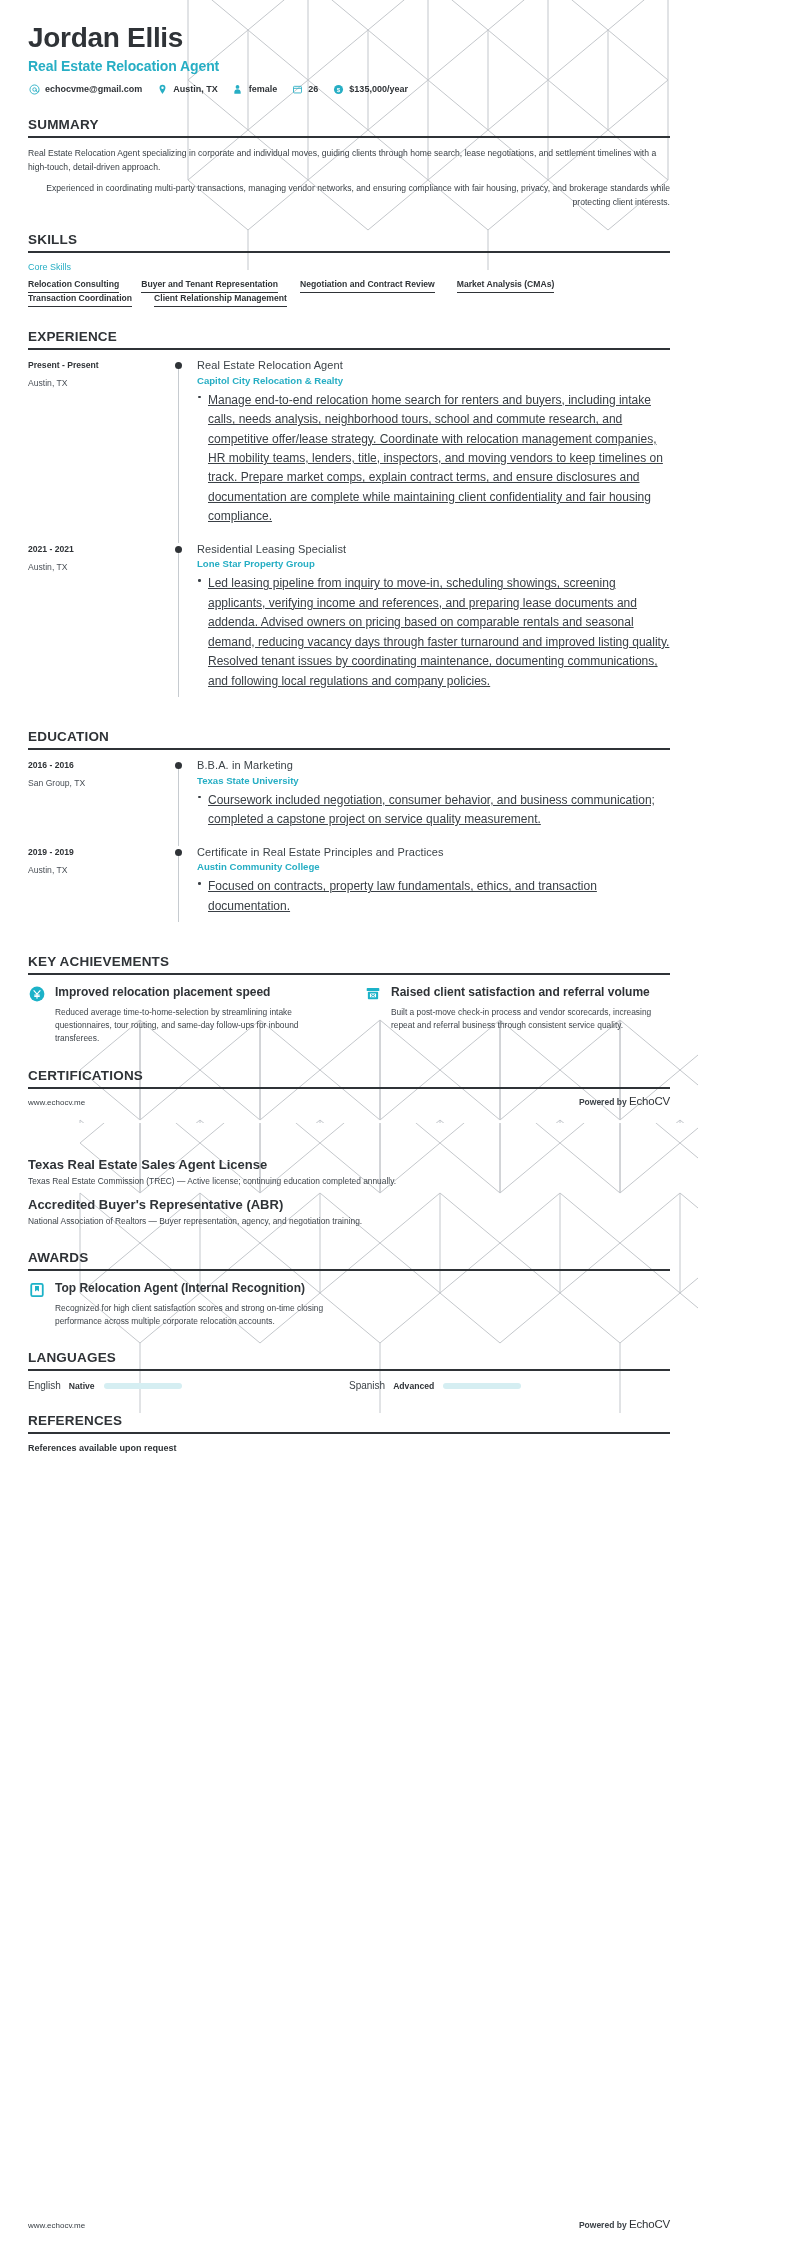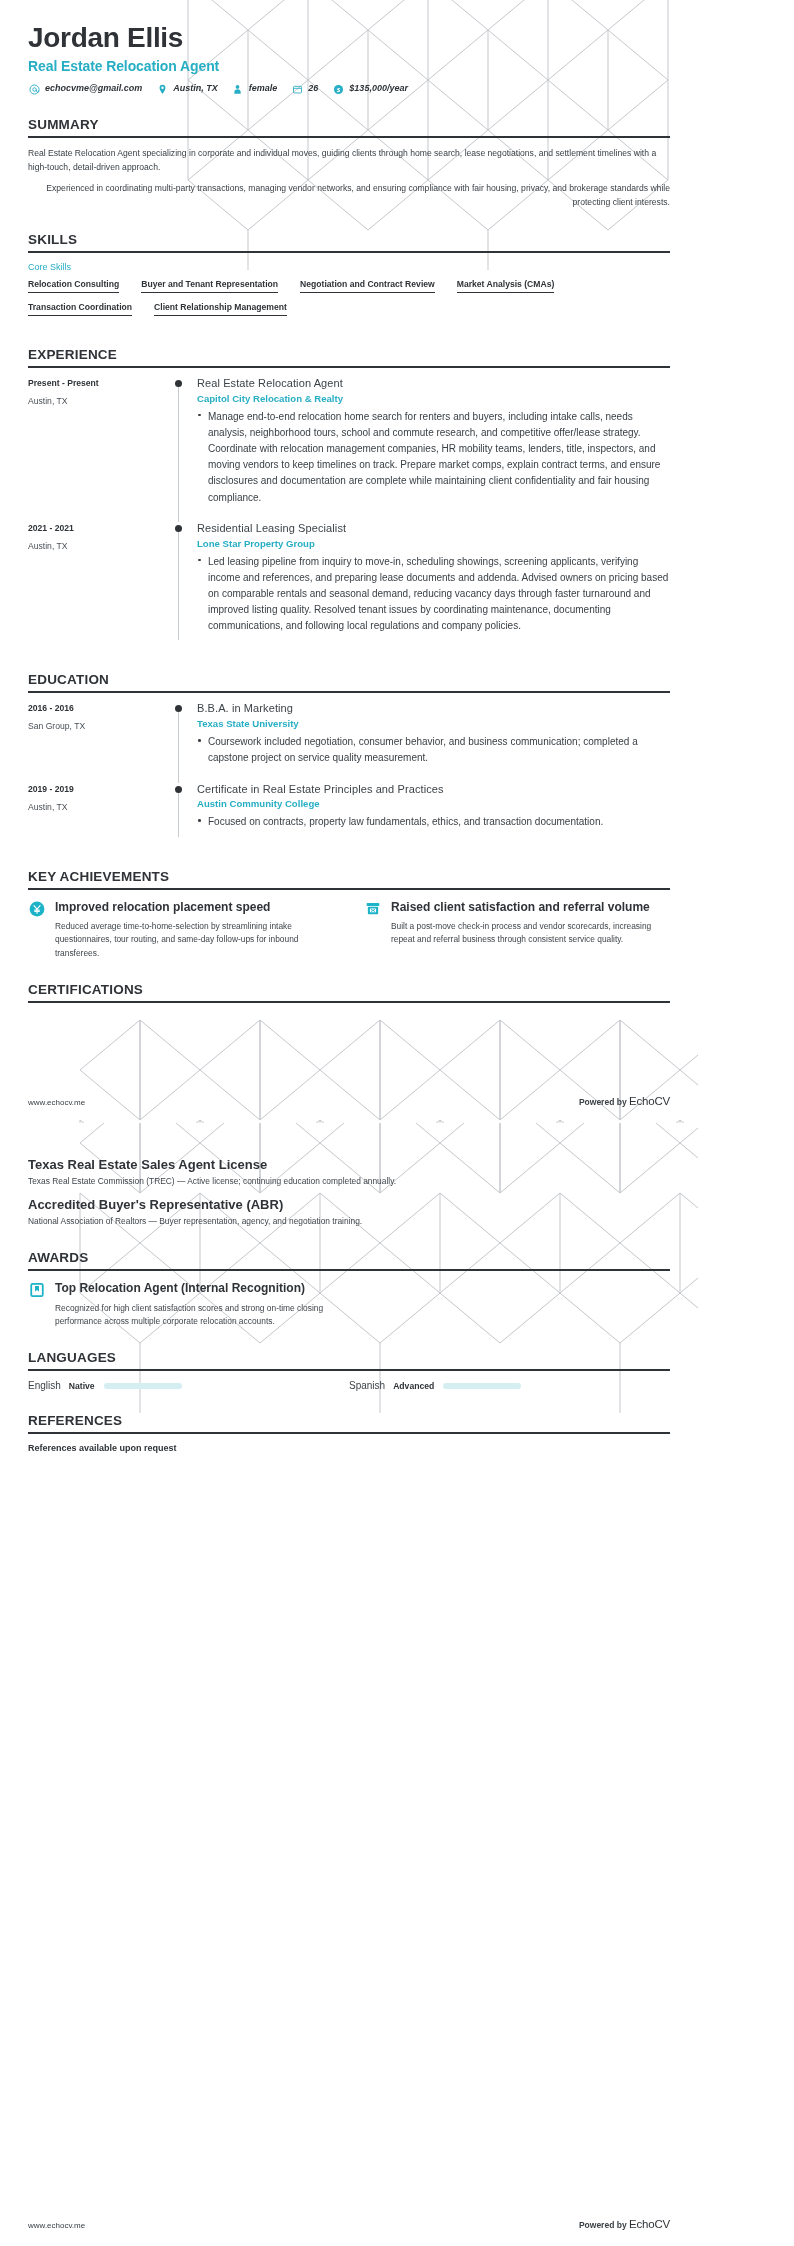--- a/index.html
+++ b/index.html
@@ -59,27 +59,26 @@
   }
   .contact-row {
     display: flex;
     align-items: center;
     flex-wrap: wrap;
     margin-top: 9px;
     gap: 0;
   }
   .contact-item {
     display: flex;
-    align-items: flex-start;
+    align-items: center;
     font-size: 9px;
     font-weight: bold;
     color: #2f3337;
     margin-right: 14px;
     white-space: nowrap;
-    font-style: italic;
   }
   .contact-item .ci-icon {
     display: inline-flex;
     align-items: center;
     justify-content: center;
     width: 12px;
     height: 12px;
     margin-right: 5px;
     color: #27aec4;
   }
@@ -121,21 +120,21 @@
     display: flex;
     flex-wrap: wrap;
     gap: 0 22px;
   }
   .skill-chip {
     font-size: 8.6px;
     font-weight: bold;
     color: #2f3337;
     border-bottom: 1px solid #2f3337;
     padding-bottom: 3px;
-    margin-bottom: 9px;
+    margin-bottom: 0;
     white-space: nowrap;
   }
 
   
   .entry {
     display: flex;
     position: relative;
   }
   .entry-left {
     width: 145px;
@@ -189,25 +188,26 @@
   .entry-org {
     font-size: 9.6px;
     font-weight: bold;
     color: #27aec4;
     margin-top: 2px;
     margin-bottom: 5px;
   }
   .bullets { list-style: none; }
   .bullets li {
     position: relative;
-    font-size: 10px;
+    font-size: 12px;
     line-height: 1.62;
     color: #3a4046;
     padding-left: 11px;
     margin-bottom: 2px;
+    text-decoration: underline;
   }
   .bullets li::before {
     content: "";
     position: absolute;
     left: 1px;
     top: 5px;
     width: 2.6px;
     height: 2.6px;
     border-radius: 50%;
     background: #3a4046;

